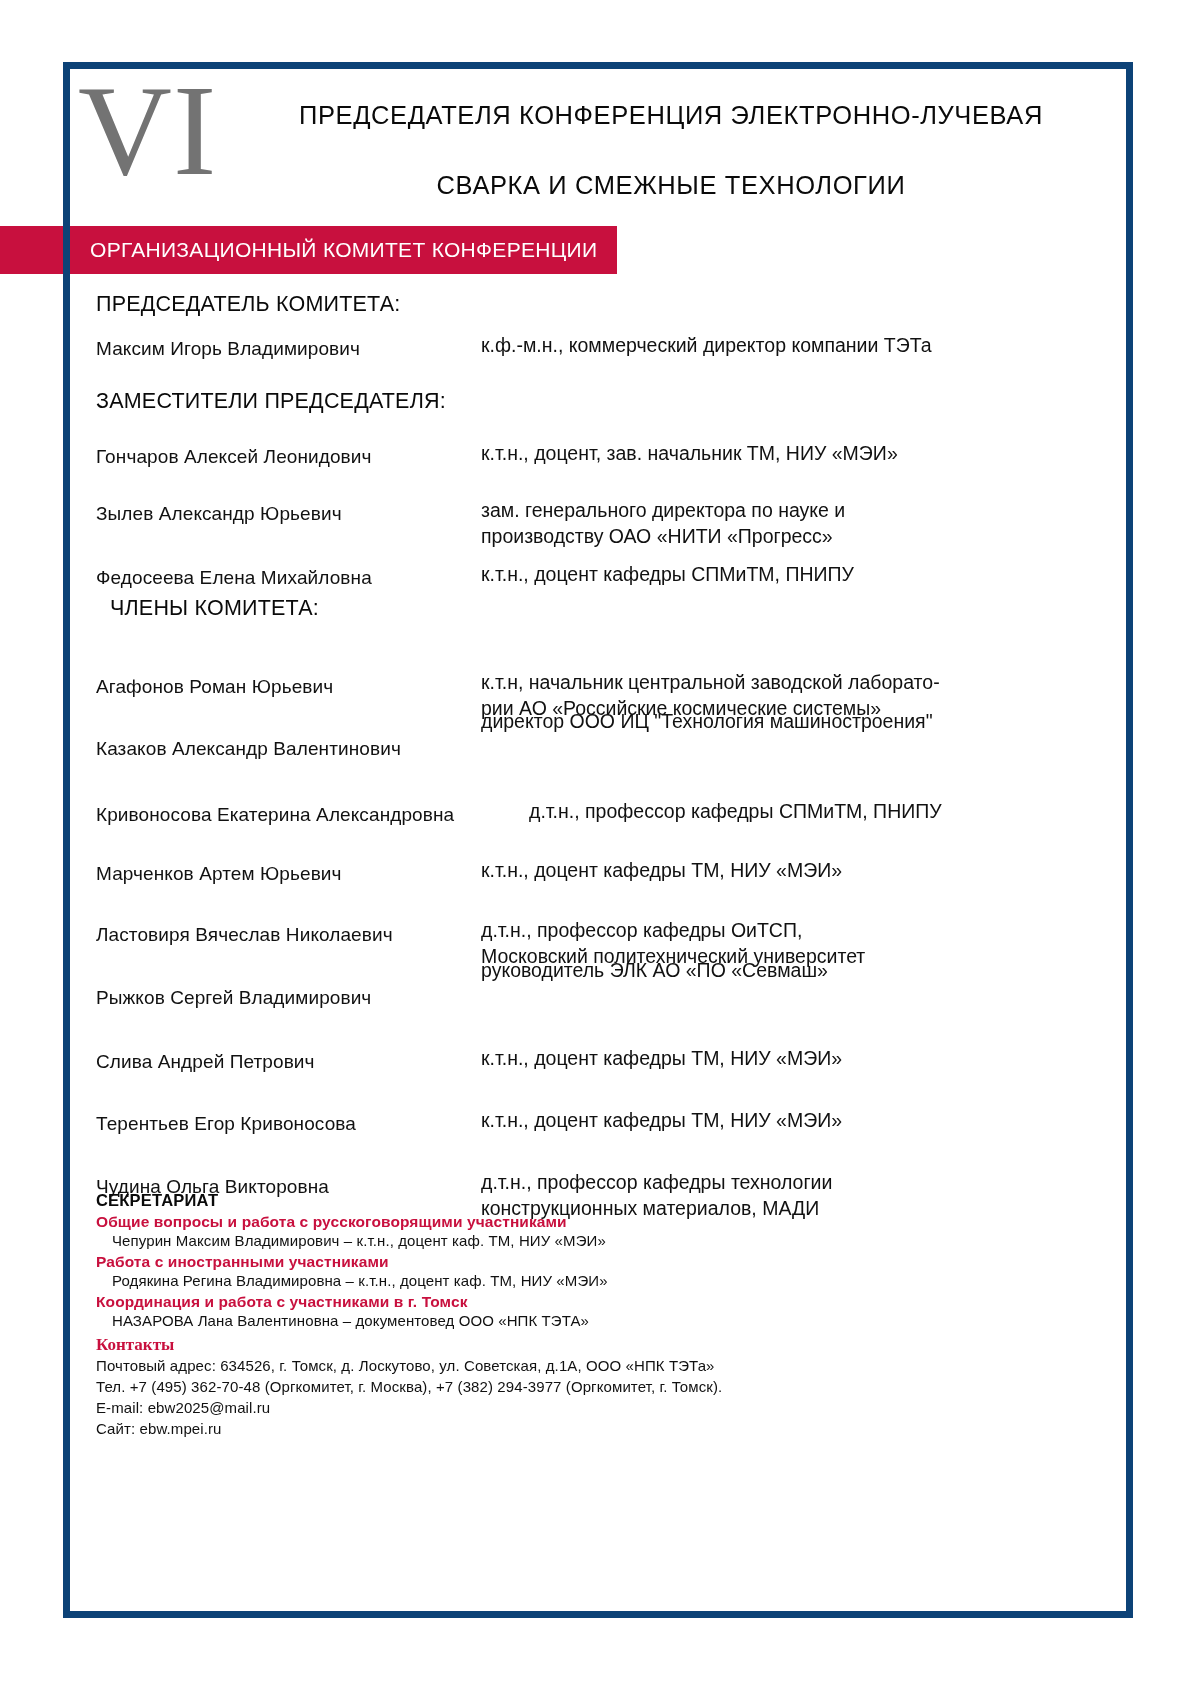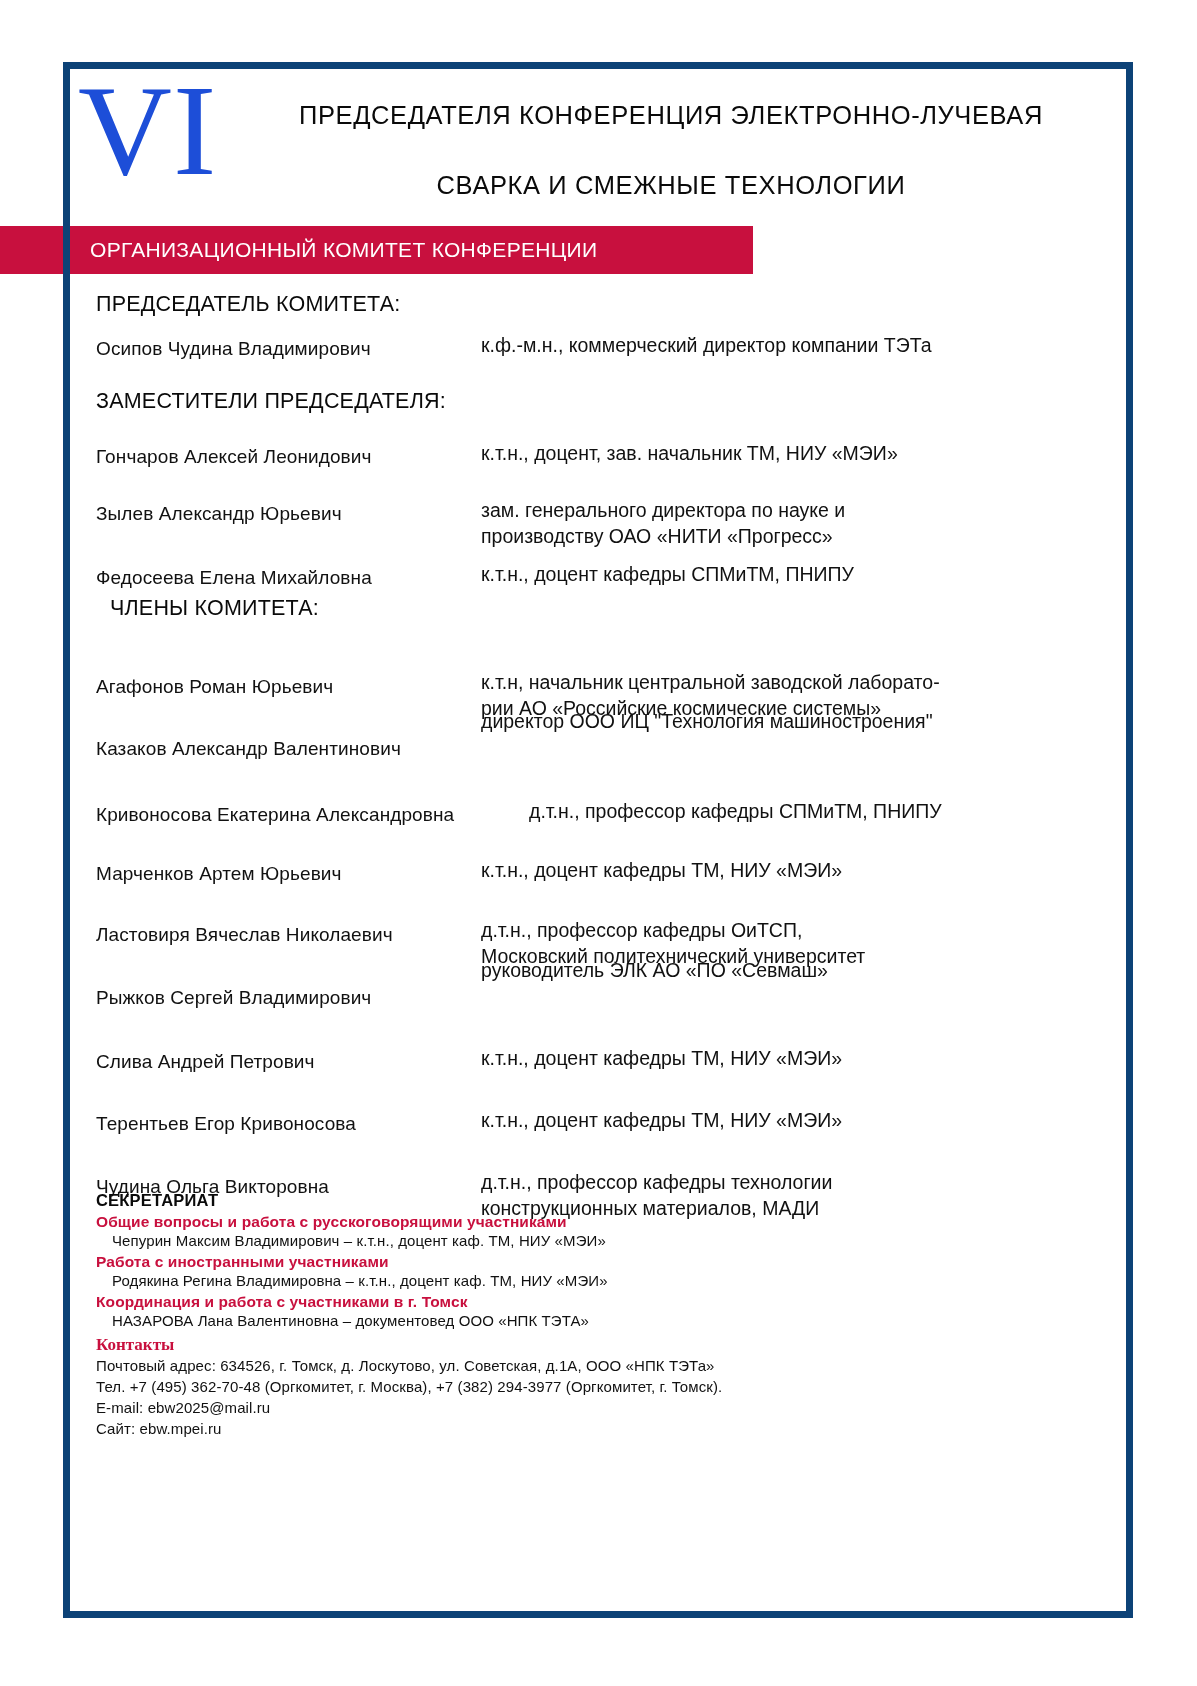--- a/index.html
+++ b/index.html
@@ -33,21 +33,21 @@
     position: relative;
     height: 148px;
   }
   .roman {
     position: absolute;
     left: 8px;
     top: -4px;
     font-family: "Liberation Serif", serif;
     font-size: 130px;
     line-height: 1;
-    color: #1d4ed8;
+    color: #737373;
     letter-spacing: 1px;
     font-weight: 400;
   }
   .title-block {
     position: absolute;
     left: 160px;
     right: 14px;
     top: 32px;
     text-align: center;
   }
@@ -62,21 +62,21 @@
   }
   .title-line.second {
     margin-top: 42px;
   }
 
   
   .red-bar {
     position: absolute;
     left: -70px;
     top: 157px;
-    width: 753px;
+    width: 617px;
     height: 48px;
     background: #c8103e;
     z-index: 4;
   }
   .red-bar-label {
     position: absolute;
     left: 90px;
     top: 50%;
     transform: translateY(-50%);
     color: #ffffff;
@@ -197,21 +197,21 @@
   </div>
   <div class="frame-edge-left"></div>
 
   <div class="content">
 
     <div class="group-head" style="position:absolute; left:26px; top:18px;">ПРЕДСЕДАТЕЛЬ КОМИТЕТА:</div>
 
     <div class="people">
 
       <div class="row" style="top:62px;">
-        <div class="person-name">Осипов Чудина Владимирович</div>
+        <div class="person-name">Максим Игорь Владимирович</div>
         <div class="person-role" style="top:-3px;">
           <span class="ln">к.ф.-м.н., коммерческий директор компании ТЭТа</span>
         </div>
       </div>
 
       <div class="group-head" style="position:absolute; top:115px; left:0;">ЗАМЕСТИТЕЛИ ПРЕДСЕДАТЕЛЯ:</div>
 
       <div class="row" style="top:170px;">
         <div class="person-name">Гончаров Алексей Леонидович</div>
         <div class="person-role" style="top:-3px;">

